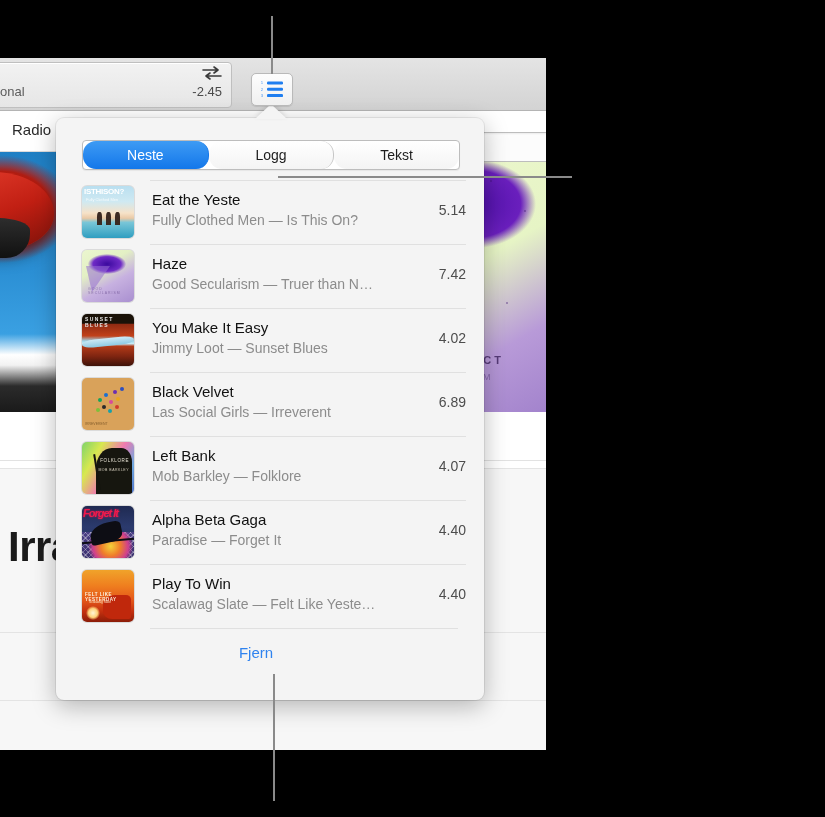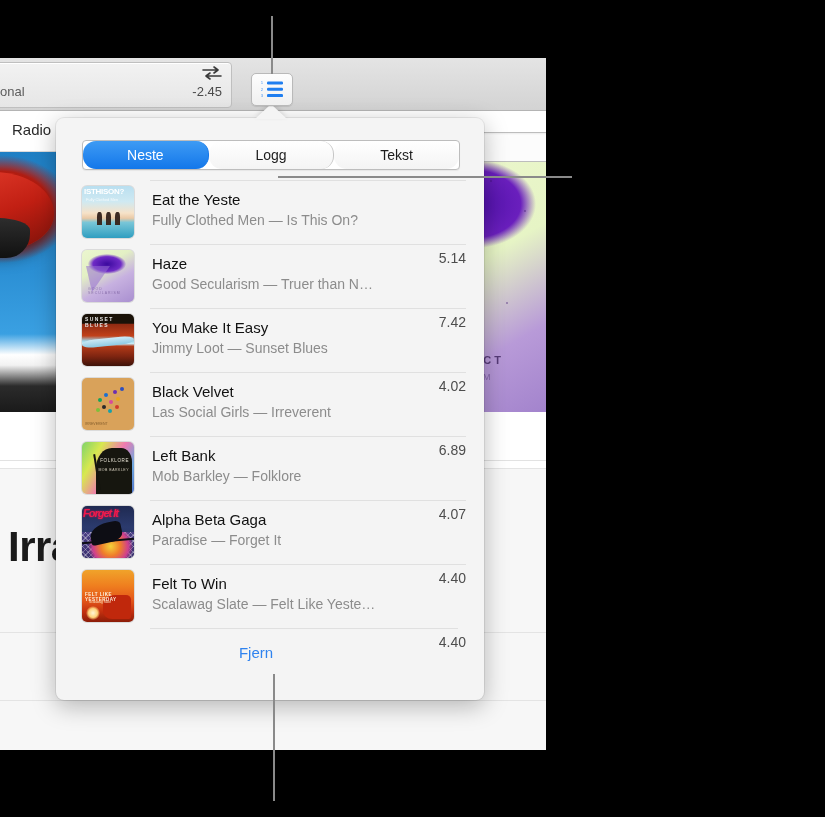--- a/index.html
+++ b/index.html
@@ -328,21 +328,20 @@
     max-width: 250px;
     overflow: hidden;
     text-overflow: ellipsis;
   }
   .track-dur {
     position: absolute;
     right: 26px; top: 22px;
     font-size: 14px;
     color: #4d4d4d;
     white-space: nowrap;
-    margin-top: 48px;
   }
   #list-bottom-rule {
     position: absolute;
     left: 94px; right: 26px;
     top: 510px; height: 1px;
     background: #e0e0e0;
   }
   #clear-button {
     position: absolute;
     left: 0; top: 526px;
@@ -691,21 +690,21 @@
     <div class="track-row">
       <div class="track-sep"></div>
       <div class="track-thumb">
         <div class="aw aw-felt">
           <span class="horse"></span>
           <span class="sun"></span>
           <span class="ttl">FELT LIKE YESTERDAY</span>
           <span class="ttl2">Scalawag Slate</span>
         </div>
       </div>
-      <span class="track-title">Felt To Win</span>
+      <span class="track-title">Play To Win</span>
       <span class="track-sub">Scalawag Slate — Felt Like Yeste…</span>
       <span class="track-dur">4.40</span>
     </div>
 
   </div>
 
   <div id="list-bottom-rule"></div>
   <div id="clear-button">Fjern</div>
 </div>
 

